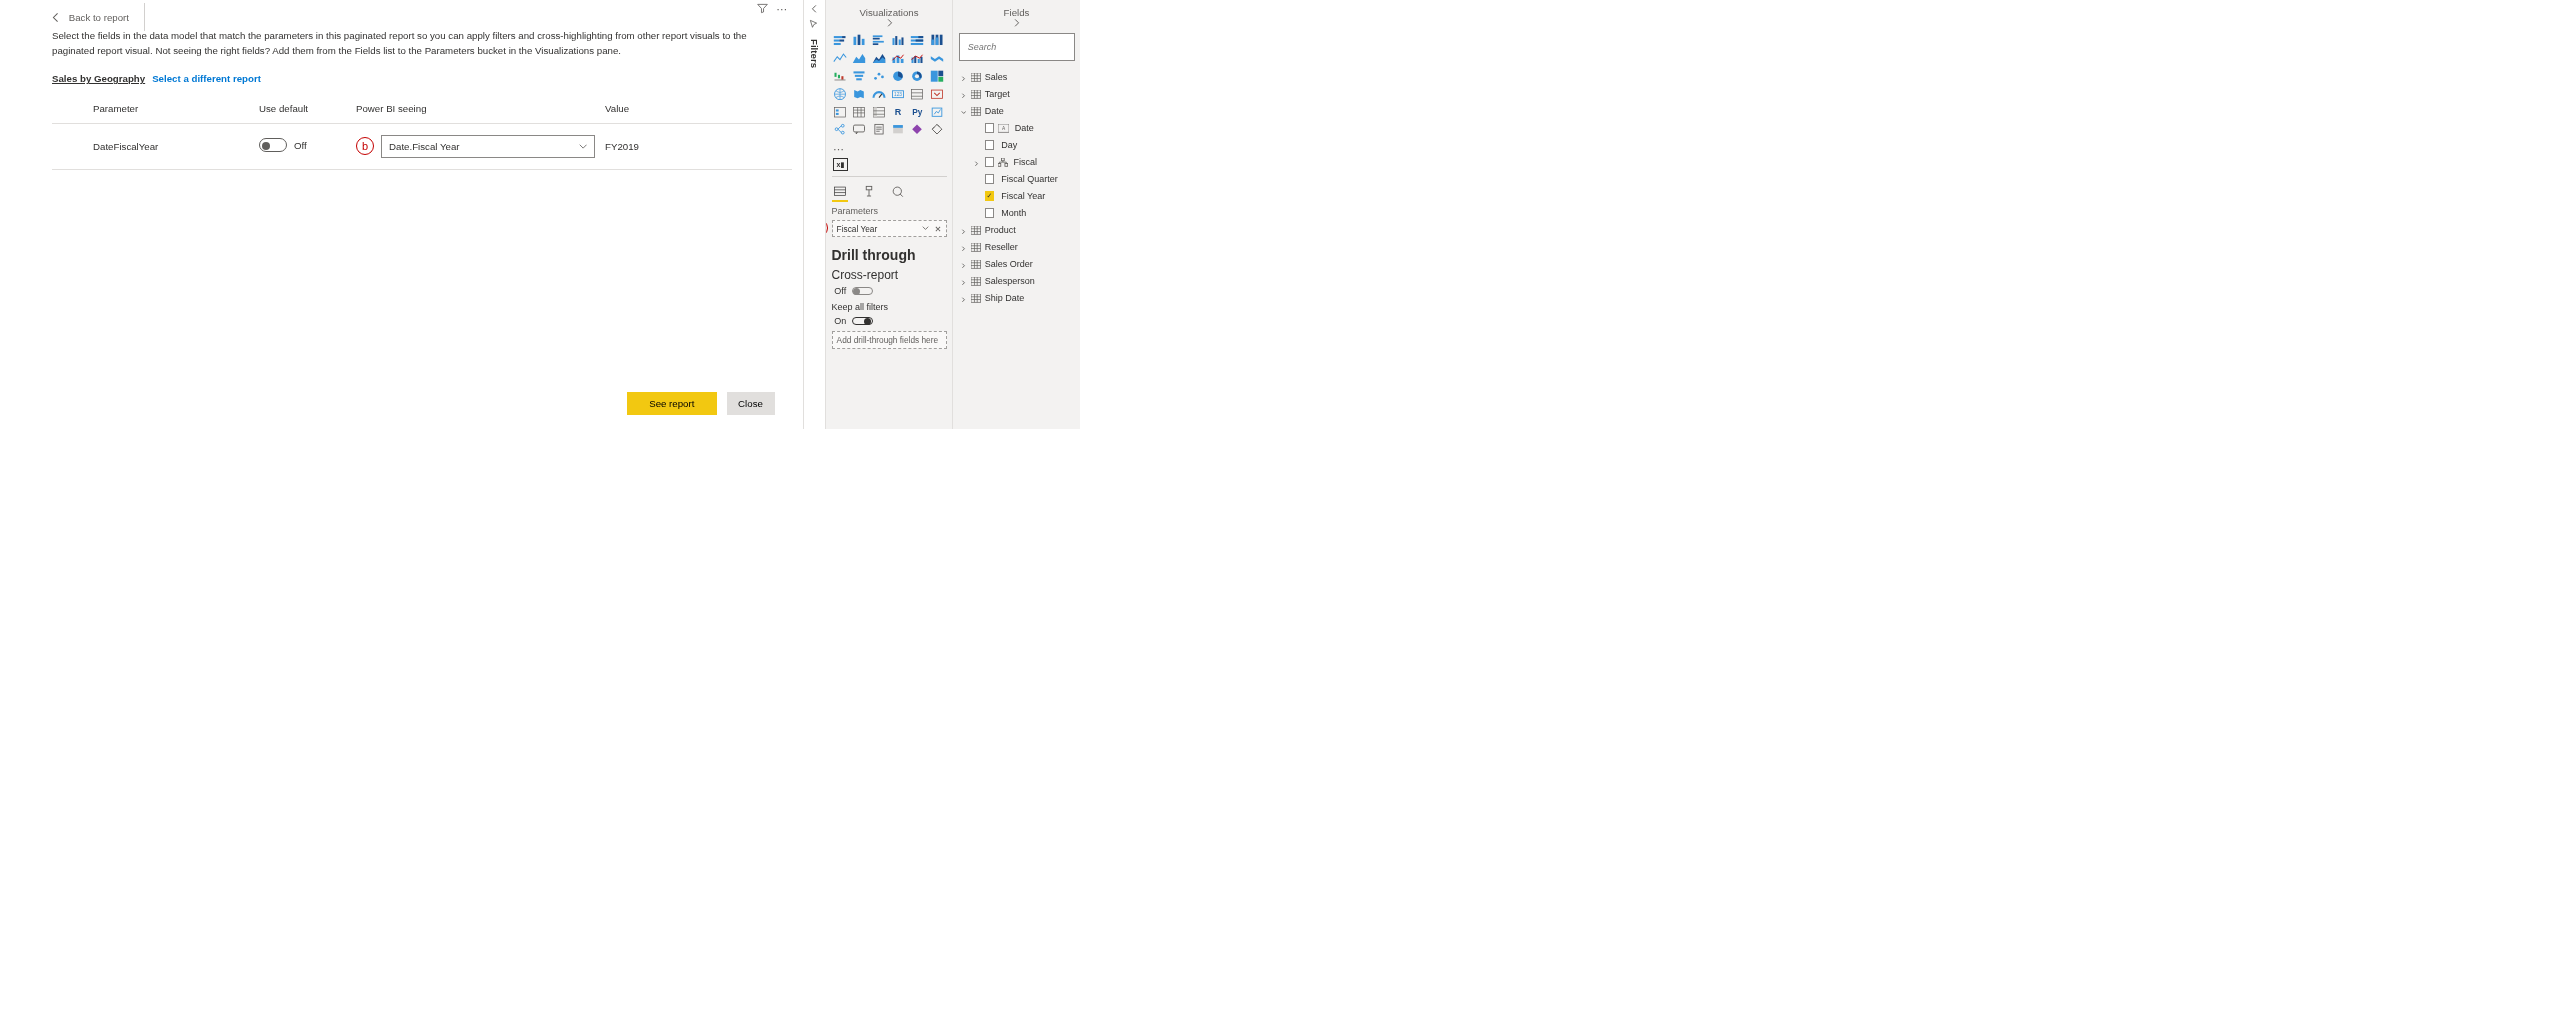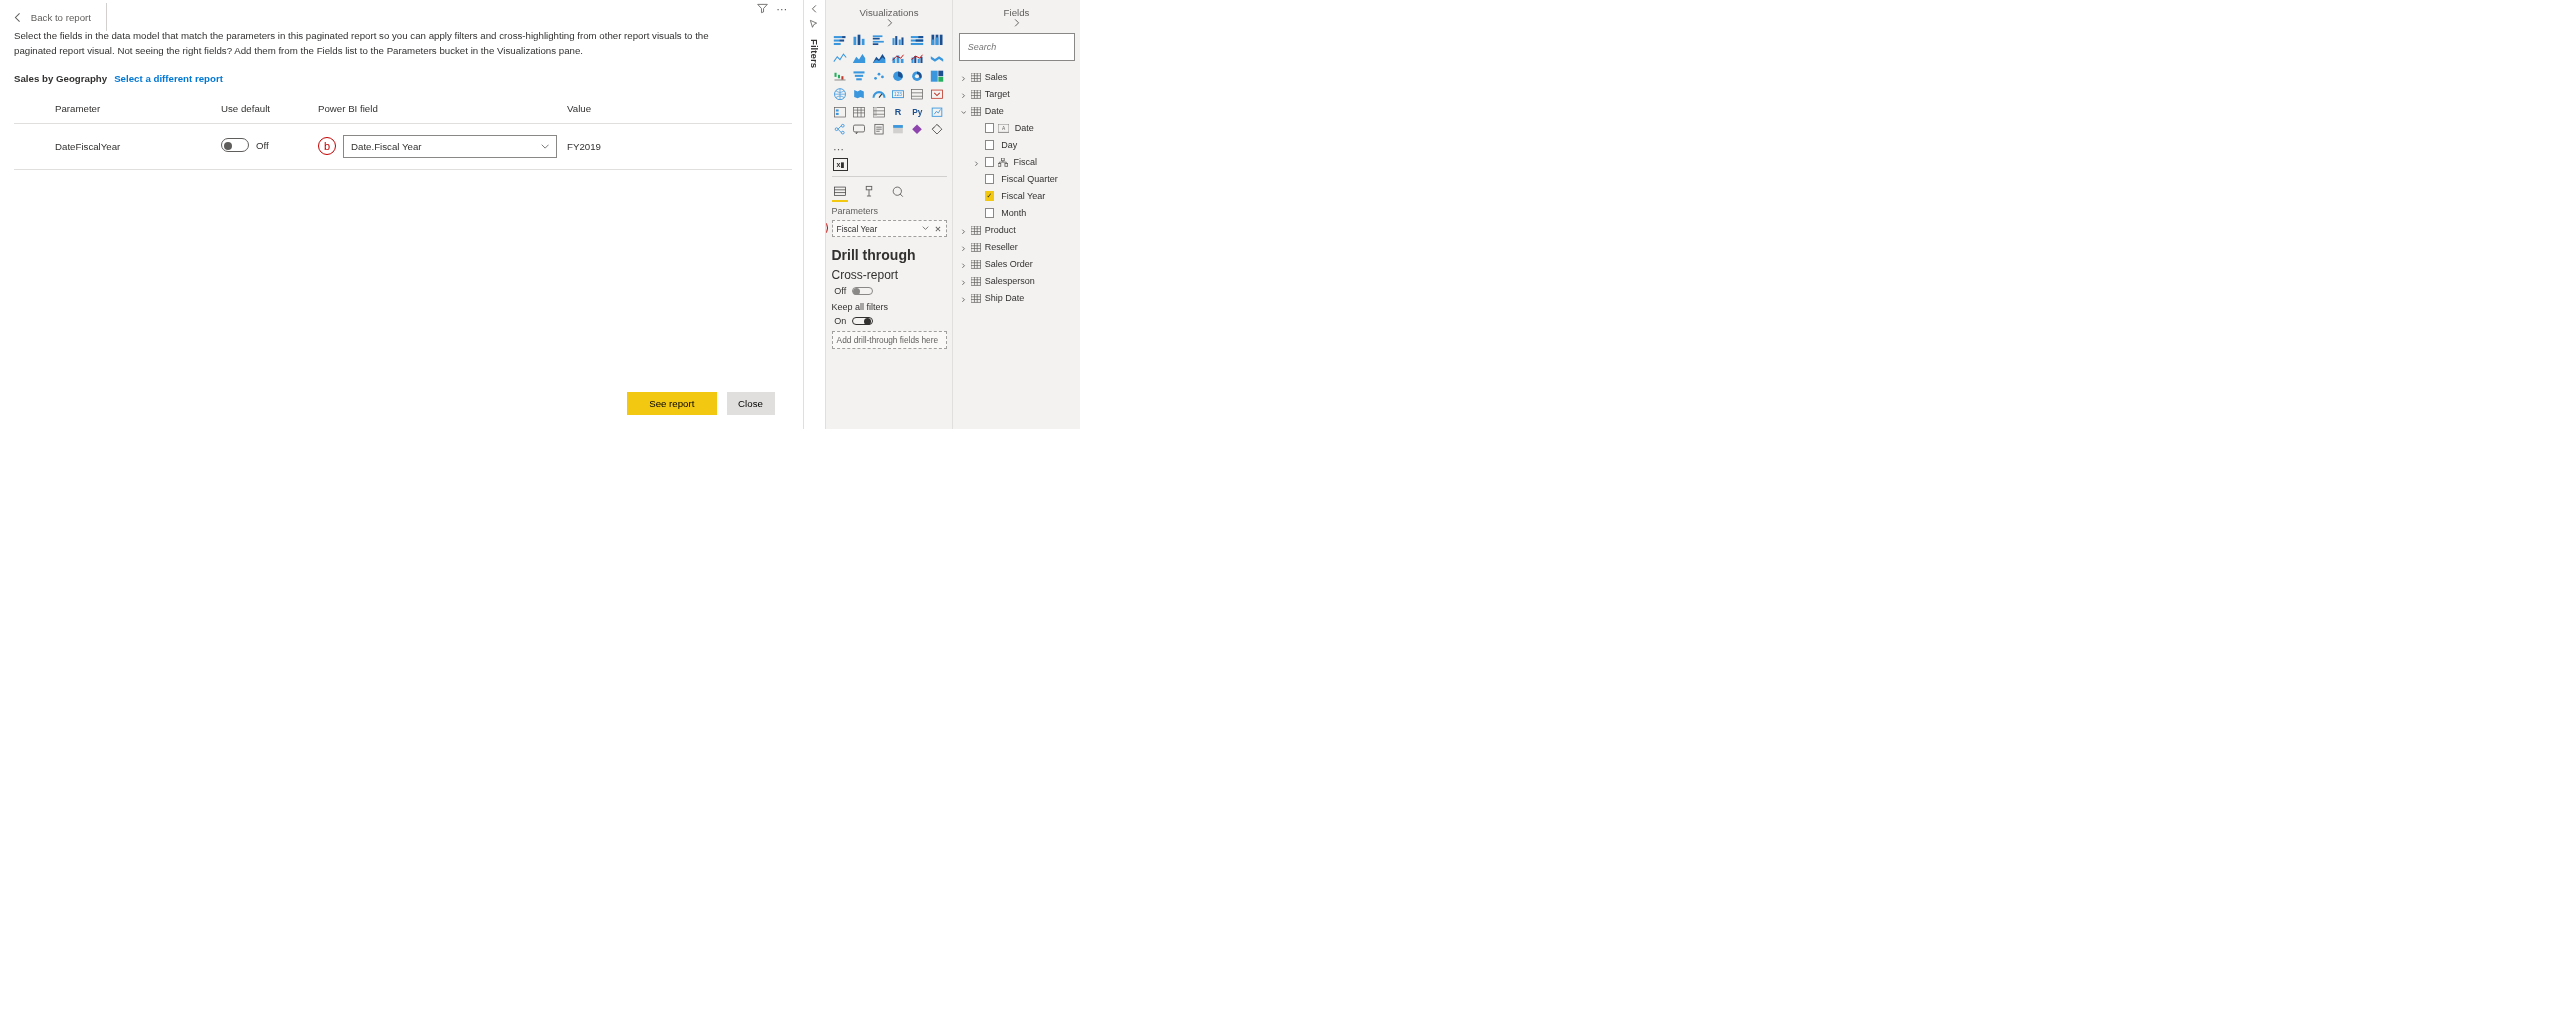--- a/index.html
+++ b/index.html
@@ -15,20 +15,21 @@
   }
   .workspace {
     display: flex;
     height: 100%;
   }
   .main {
     flex: 1;
     position: relative;
     padding: 5.5px 11px 0 14px;
     min-width: 0;
+    margin-left: 38px;
   }
   .toprow {
     display: flex;
     align-items: center;
     height: 23.5px;
     position: relative;
   }
   .back {
     display: flex;
     align-items: center;
@@ -61,21 +62,21 @@
     line-height: 1.5;
     max-width: 733px;
     margin-bottom: 15px;
   }
   .report-row {
     display: flex;
     gap: 7px;
     font-size: 9.7px;
     margin-bottom: 11px;
   }
-  .report-row .name { font-weight: 600; }
+  .report-row .name { font-weight: 600; text-decoration: underline; }
   .report-row a { color: #0078d4; text-decoration: none; font-weight: 600; }
   table.params {
     width: 100%;
     border-collapse: collapse;
     font-size: 9.7px;
   }
   table.params th {
     text-align: left;
     font-weight: 400;
     padding: 8.3px 5.5px 8.3px 0;
@@ -322,21 +323,21 @@
     <div class="report-row">
       <span class="name">Sales by Geography</span>
       <a href="#">Select a different report</a>
     </div>
 
     <table class="params">
       <thead>
         <tr>
           <th style="width:207px">Parameter</th>
           <th style="width:97px">Use default</th>
-          <th style="width:249px">Power BI field</th>
+          <th style="width:249px">Power BI seeing</th>
           <th>Value</th>
         </tr>
       </thead>
       <tbody>
         <tr>
           <td>DateFiscalYear</td>
           <td>
             <div class="toggle">
               <div class="toggle-pill"></div>
               <span>Off</span>

